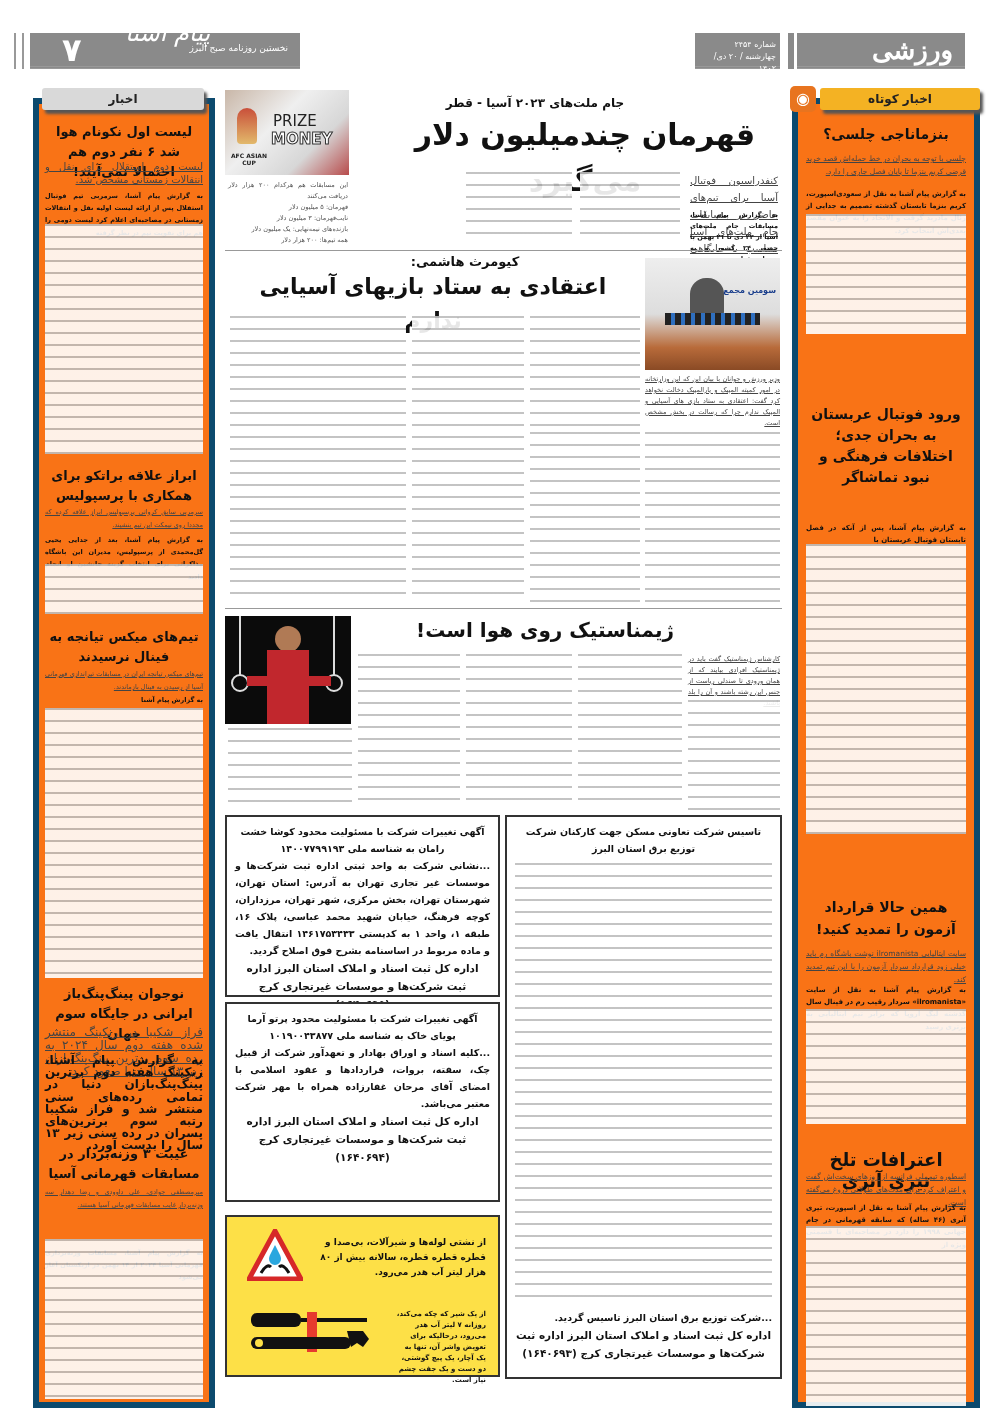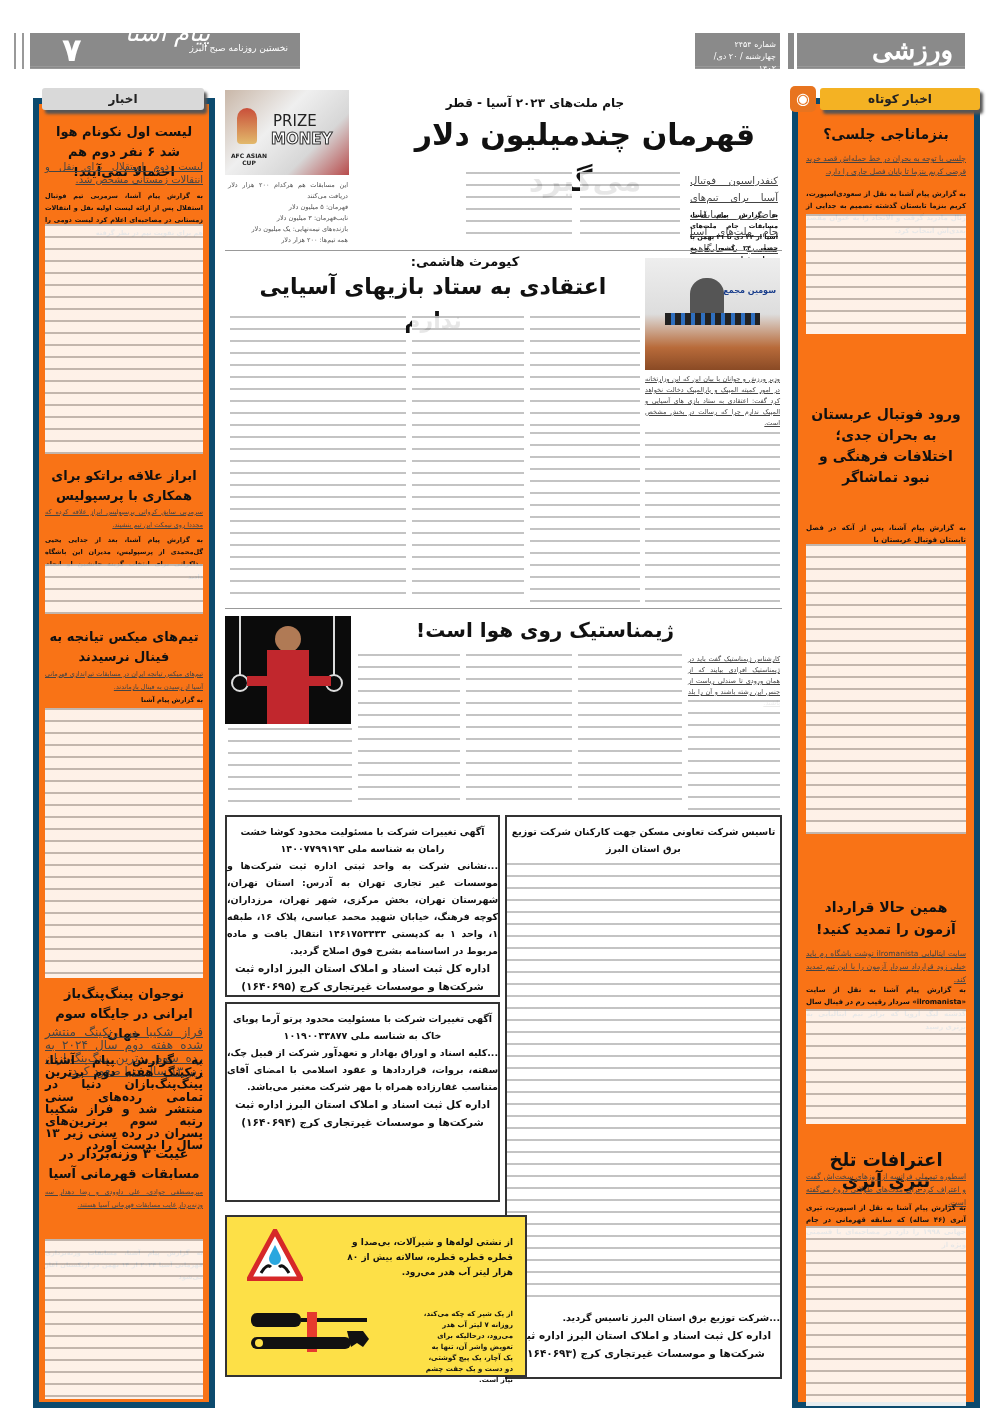--- a/index.html
+++ b/index.html
@@ -19,21 +19,21 @@
 .col-box{position:absolute;border:6px solid #0c4a6e;background:#f97316}
 .box-title{position:absolute;height:22px;background:#d9d9d9;border-radius:3px;box-shadow:3px 4px 3px #555;font-weight:bold;font-size:12px;text-align:center;line-height:22px}
 .box-title.orange{background:#f4b223}
 .rss{position:absolute;width:26px;height:26px;background:#e8741f;border-radius:5px;color:#fff;font-size:16px;text-align:center;line-height:26px}
 .hd{font-weight:bold;text-align:center;color:#111;font-family:"DejaVu Sans",sans-serif}
 .lead{font-size:7.5px;color:#444;text-decoration:underline;line-height:13px;text-align:justify}
 .txt{font-size:7px;color:#555;line-height:12.2px;text-align:justify}
 .txt b{color:#111}
 .filler{background:repeating-linear-gradient(to bottom,#bdbdbd 0,#bdbdbd 2px,#fff 2px,#fff 12px);opacity:.9}
 .img{position:absolute;background:#bbb;overflow:hidden}
-.ad{position:absolute;border:2px solid #333;background:#fff;font-size:9.5px;font-weight:bold;line-height:17px;text-align:justify;padding:6px 0;color:#111}
+.ad{position:absolute;border:2px solid #333;background:#fff;font-size:9.5px;font-weight:bold;line-height:17px;text-align:justify;padding:6px 8px;color:#111}
 .ad .foot{text-align:center;font-size:10.5px;line-height:18px}
 .yellow{position:absolute;background:#fde047;border:2px solid #333}
 .sep{position:absolute;background:#999}
 </style>
 </head>
 <body>
 
 <div class="hdr hdr-right">
   <div class="section">ورزشی</div>
   <div class="bars"></div>
@@ -126,31 +126,31 @@
 </div>
 <div class="filler abs" style="left:228px;top:728px;width:124px;height:82px"></div>
 
 <div class="ad" style="left:225px;top:815px;width:275px;height:182px">
   <div style="text-align:center">آگهی تغییرات شرکت با مسئولیت محدود کوشا خشت رامان به شناسه ملی ۱۴۰۰۷۷۹۹۱۹۳</div>
   <div>...نشانی شرکت به واحد ثبتی اداره ثبت شرکت‌ها و موسسات غیر تجاری تهران به آدرس: استان تهران، شهرستان تهران، بخش مرکزی، شهر تهران، مرزداران، کوچه فرهنگ، خیابان شهید محمد عباسی، پلاک ۱۶، طبقه ۱، واحد ۱ به کدپستی ۱۴۶۱۷۵۳۴۳۳ انتقال یافت و ماده مربوط در اساسنامه بشرح فوق اصلاح گردید.</div>
   <div class="foot">اداره کل ثبت اسناد و املاک استان البرز اداره ثبت شرکت‌ها و موسسات غیرتجاری کرج (۱۶۴۰۶۹۵)</div>
 </div>
 <div class="ad" style="left:225px;top:1002px;width:275px;height:200px">
   <div style="text-align:center">آگهی تغییرات شرکت با مسئولیت محدود پرتو آرما پویای خاک به شناسه ملی ۱۰۱۹۰۰۴۳۸۷۷</div>
-  <div>...کلیه اسناد و اوراق بهادار و تعهدآور شرکت از قبیل چک، سفته، بروات، قراردادها و عقود اسلامی با امضای آقای متناسب غفارزاده همراه با مهر شرکت معتبر می‌باشد.</div>
+  <div>...کلیه اسناد و اوراق بهادار و تعهدآور شرکت از قبیل چک، سفته، بروات، قراردادها و عقود اسلامی با امضای آقای مرحان غفارزاده همراه با مهر شرکت معتبر می‌باشد.</div>
   <div class="foot">اداره کل ثبت اسناد و املاک استان البرز اداره ثبت شرکت‌ها و موسسات غیرتجاری کرج (۱۶۴۰۶۹۴)</div>
 </div>
 <div class="ad" style="left:505px;top:815px;width:277px;height:564px">
   <div style="text-align:center">تاسیس شرکت تعاونی مسکن جهت کارکنان شرکت توزیع برق استان البرز</div>
   <div class="filler" style="height:440px;margin:6px 0"></div>
   <div>...شرکت توزیع برق استان البرز تاسیس گردید.</div>
   <div class="foot">اداره کل ثبت اسناد و املاک استان البرز اداره ثبت شرکت‌ها و موسسات غیرتجاری کرج (۱۶۴۰۶۹۳)</div>
 </div>
 
-<div class="yellow" style="left:225px;top:1215px;width:302px;height:162px">
+<div class="yellow" style="left:225px;top:1215px;width:275px;height:162px">
   <div style="position:absolute;left:20px;top:12px;width:56px;height:52px">
     <svg width="56" height="52" viewBox="0 0 56 52">
         <polygon points="28,2 54,50 2,50" fill="#fff" stroke="#d62828" stroke-width="5"></polygon>
         <path d="M28 16 C24 24 22 27 22 30 a6 6 0 0 0 12 0 c0 -3 -2 -6 -6 -14z" fill="#2aa7df"></path>
         <path d="M14 44 q6 -10 10 -6 M42 44 q-6 -10 -10 -6" stroke="#111" stroke-width="3" fill="none"></path>
       </svg>
   </div>
   <div style="position:absolute;right:12px;top:18px;width:170px;font-size:9px;font-weight:bold;line-height:15px;color:#111">از نشتی لوله‌ها و شیرآلات، بی‌صدا و قطره قطره قطره، سالانه بیش از ۸۰ هزار لیتر آب هدر می‌رود.</div>
   <div style="position:absolute;left:20px;top:92px;width:130px;height:50px">
     <svg width="130" height="50" viewBox="0 0 130 50">

